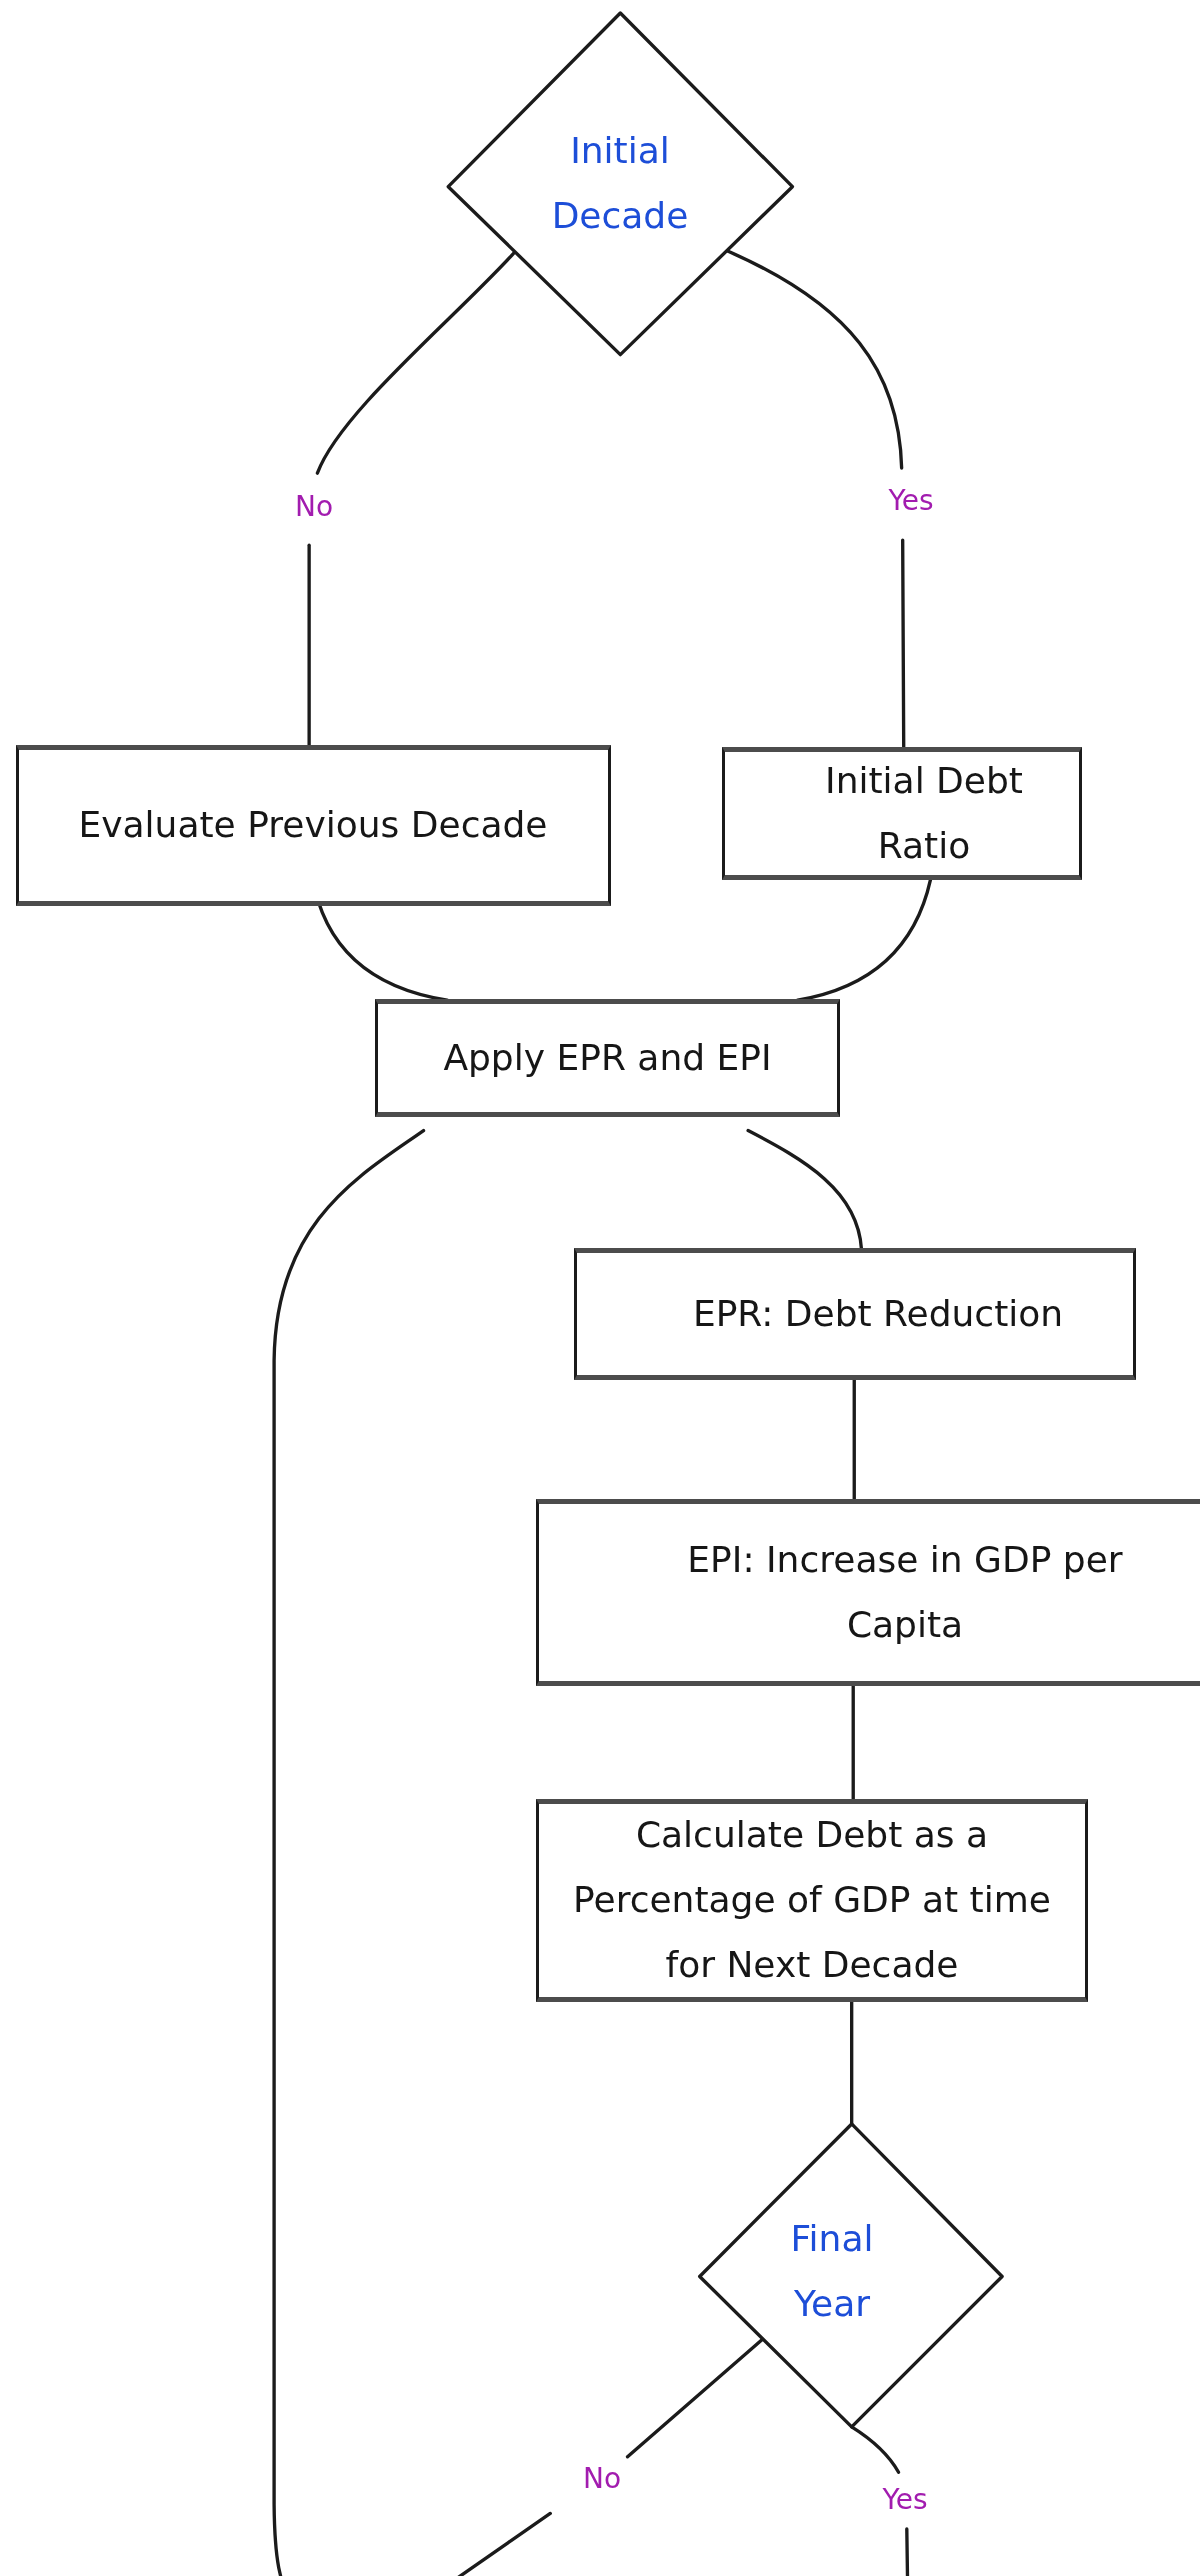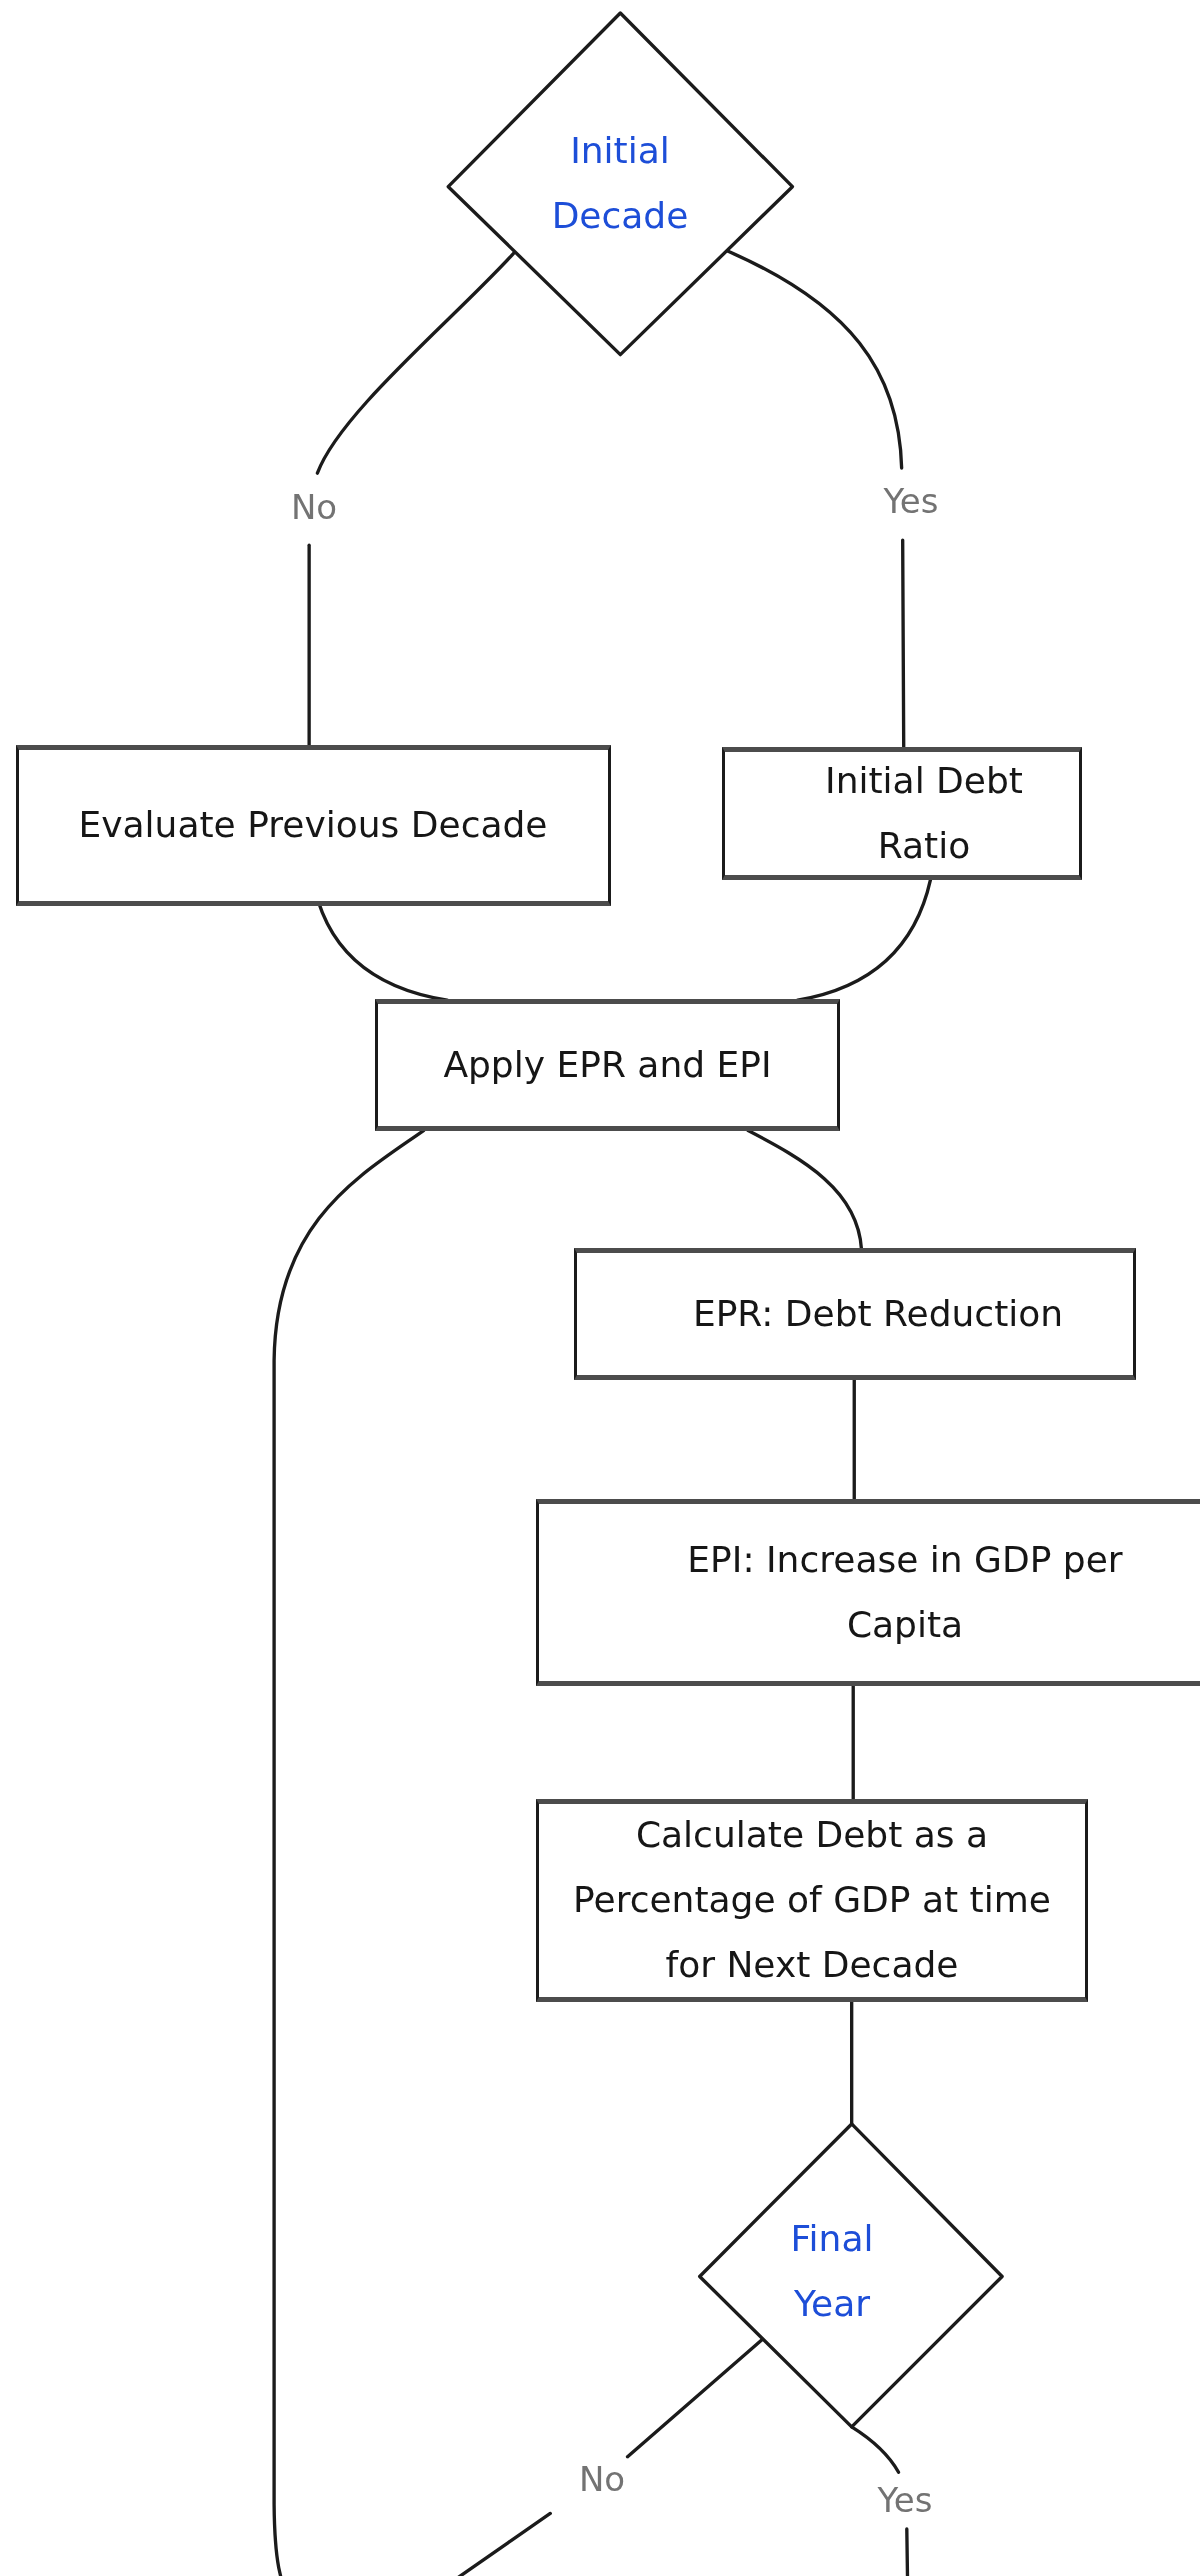--- a/index.html
+++ b/index.html
@@ -44,25 +44,25 @@
     transform: translate(-50%, -50%);
     text-align: center;
     font-size: 36px;
     line-height: 1.8;
     white-space: pre-line;
     color: #1d4ed8;
   }
   .edge-label {
     position: absolute;
     transform: translate(-50%, -50%);
-    font-size: 34px;
+    font-size: 28px;
     line-height: 1.2;
     background: #ffffff;
     padding: 0 3.1px;
-    color: #737373;
+    color: #a21caf;
   }
 </style>
 </head>
 <body>
 
 <div class="stage">
 
   <svg class="wires" viewBox="0 0 2331 5329">
     <g fill="none" stroke="#1b1b1b" stroke-width="6.5" stroke-linecap="round">
       <path d="M 1000,488 C 880,620 660,800 616,918"></path>
@@ -94,21 +94,21 @@
 
   <div class="node" style="left:15.5px; top:745px; width:595px; height:161px;">
     <span>Evaluate Previous Decade</span>
   </div>
 
   <div class="node" style="left:722px; top:747px; width:360px; height:133px;padding-left:44px;">
     <span>Initial Debt
 Ratio</span>
   </div>
 
-  <div class="node" style="left:375px; top:999px; width:465px; height:132px;">
+  <div class="node" style="left:375px; top:999px; width:465px; height:118px;">
     <span>Apply EPR and EPI</span>
   </div>
 
   <div class="node" style="left:574px; top:1248px; width:562px; height:132px;padding-left:46px;">
     <span>EPR: Debt Reduction</span>
   </div>
 
   <div class="node" style="left:536px; top:1499px; width:738px; height:187px;">
     <span>EPI: Increase in GDP per
 Capita</span>

